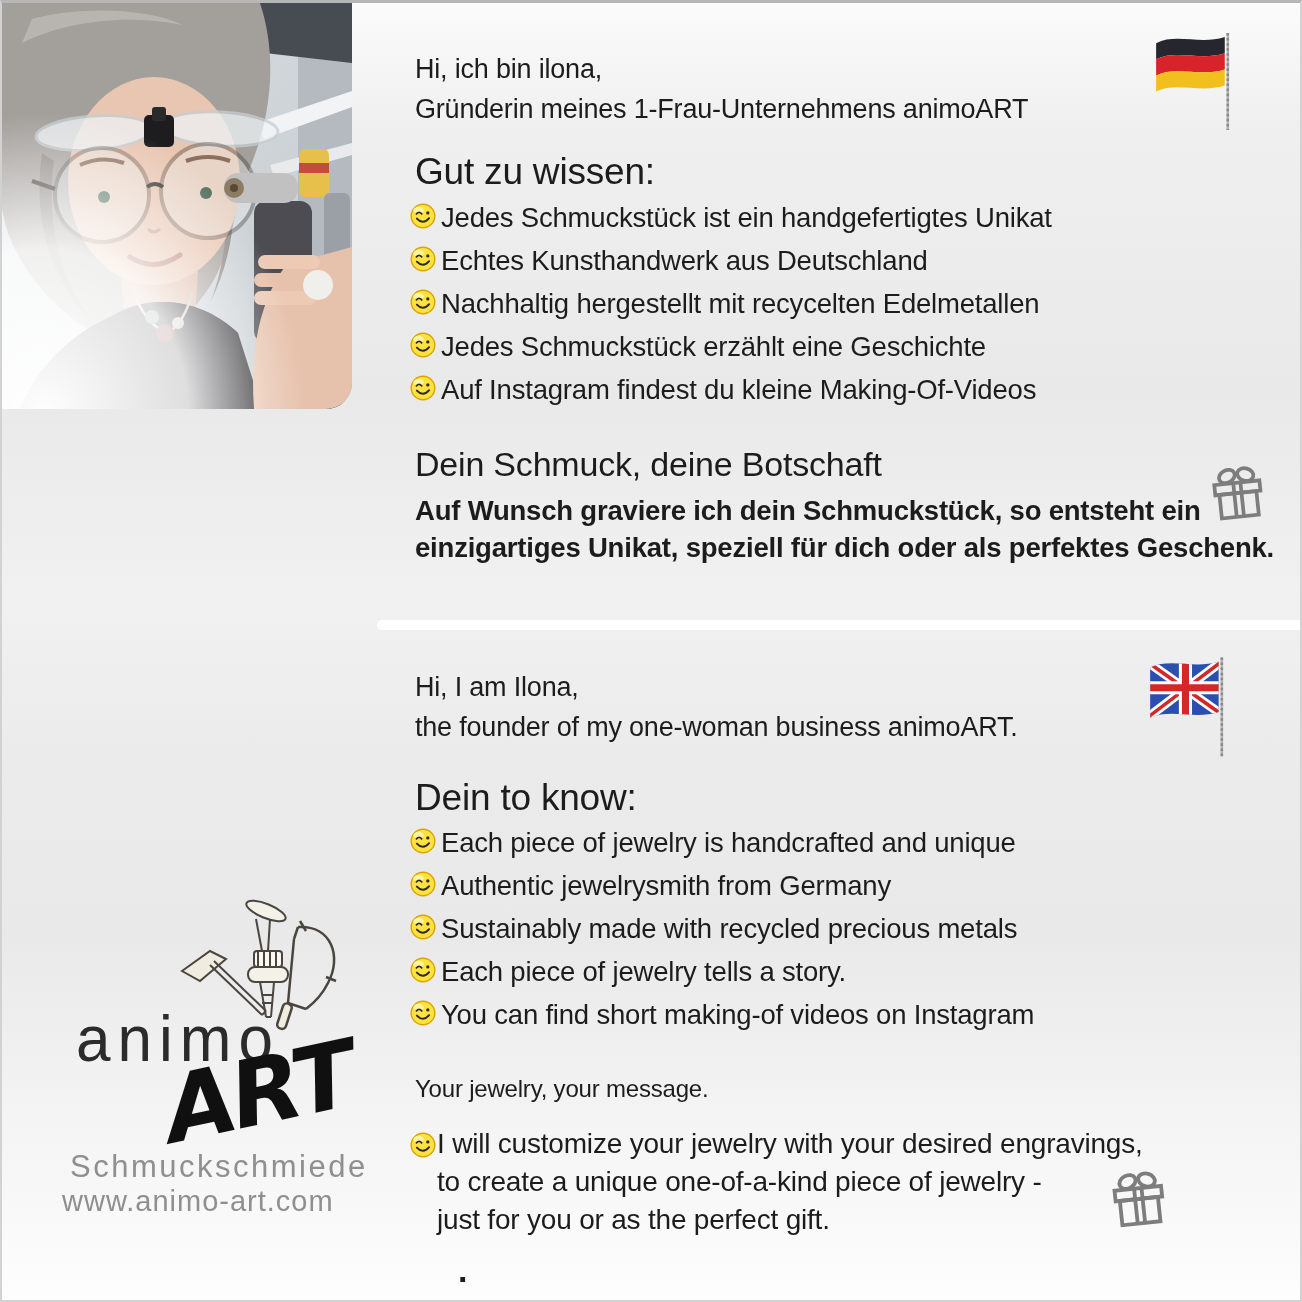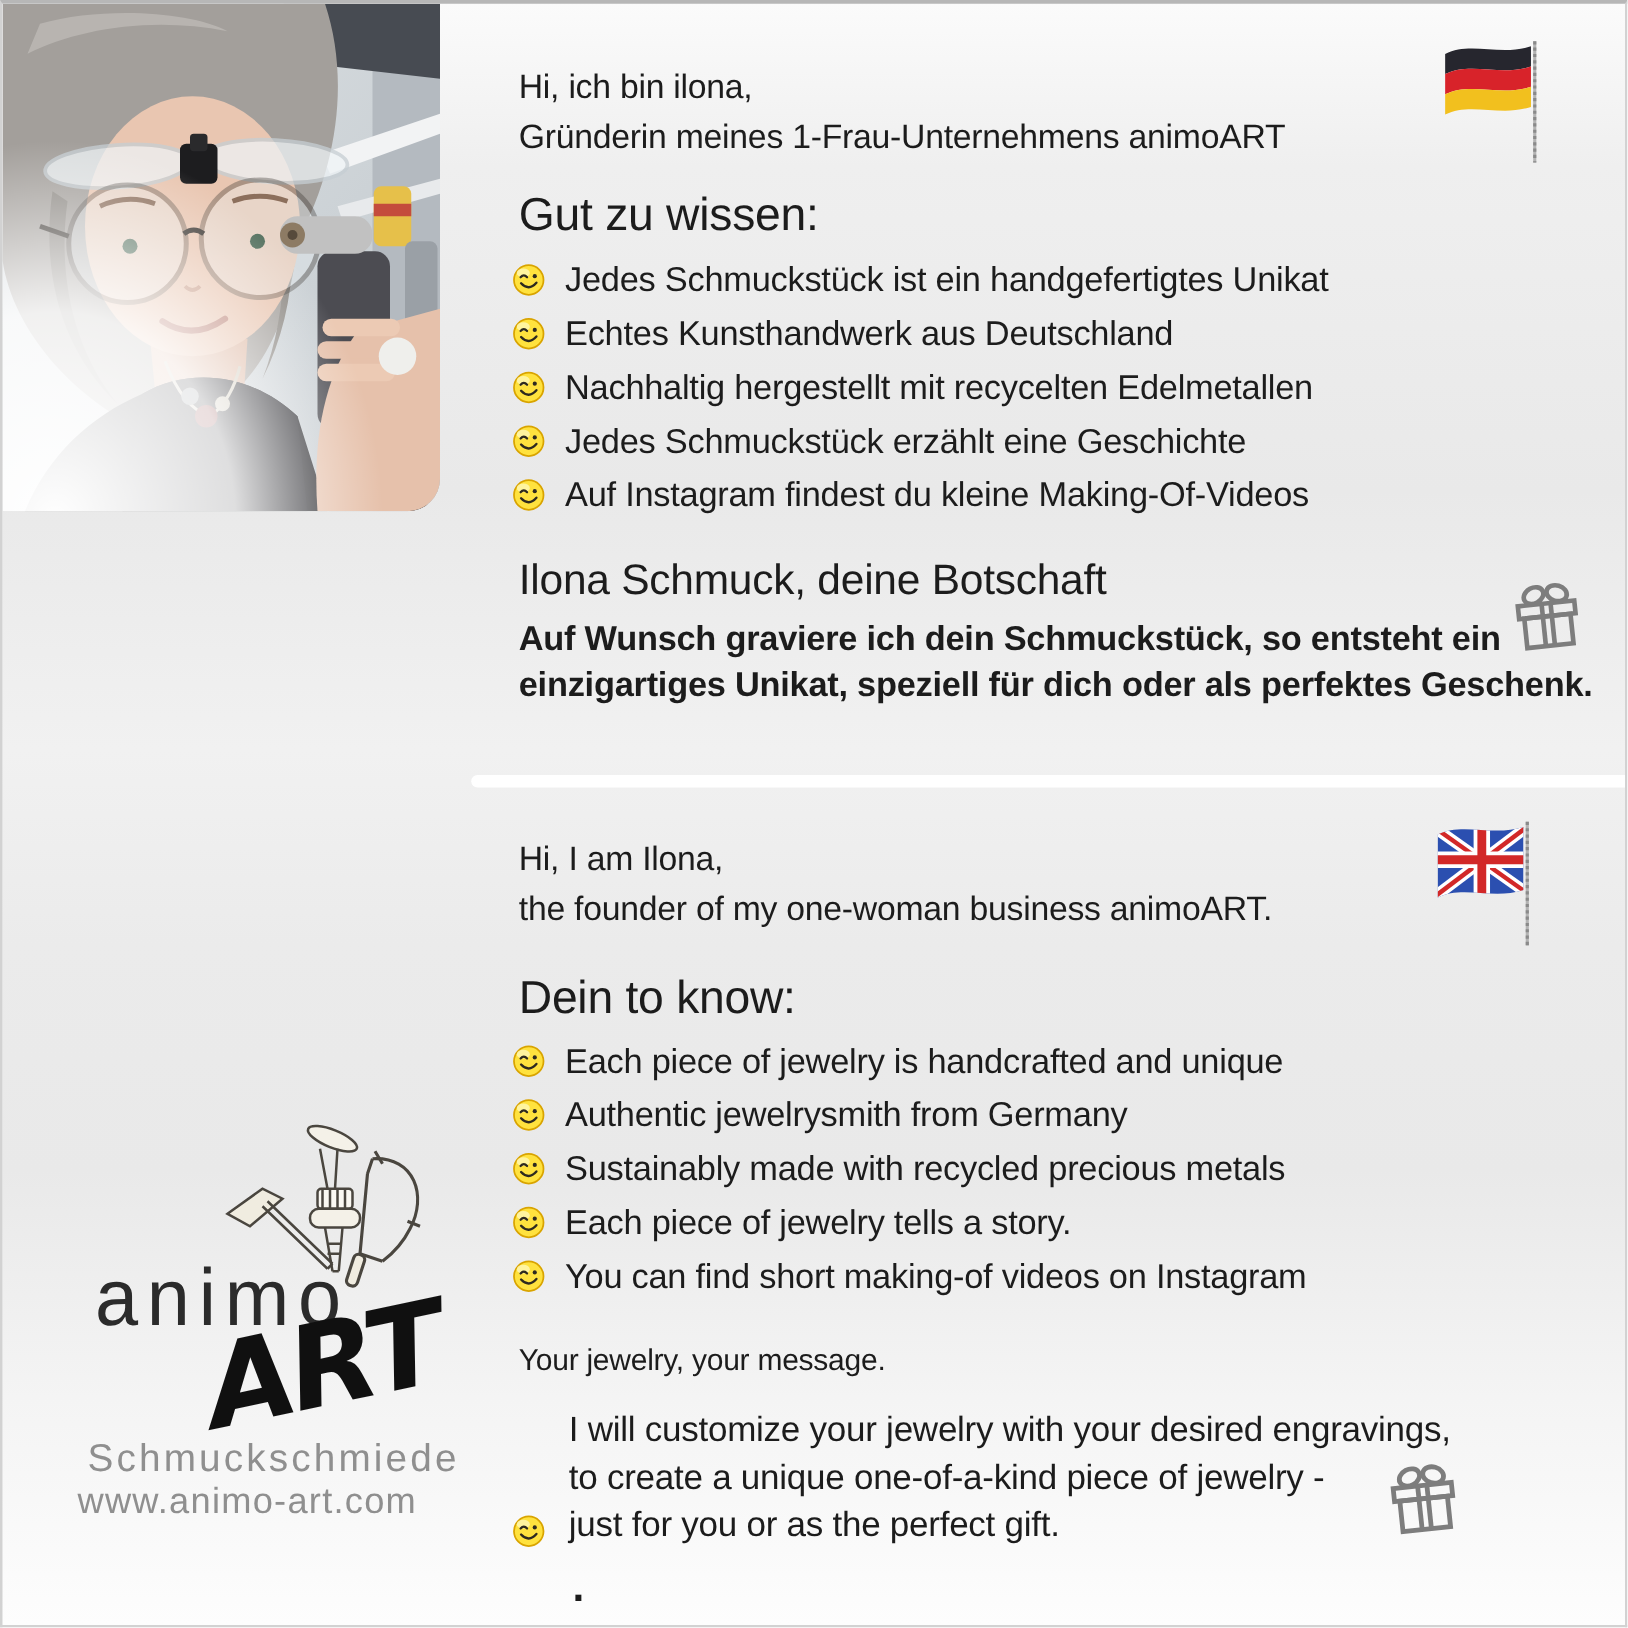--- a/index.html
+++ b/index.html
@@ -24,24 +24,24 @@
     overflow:hidden;
   }
   .photo svg{display:block;}
 
   
   .intro{font-size:27px;line-height:40px;}
   .h-know{font-size:37px;line-height:42px;text-align:center;}
   .h-msg{font-size:34px;line-height:40px;}
   .para{font-size:27.5px;line-height:37px;}
   .bullet-list{display:flex;flex-direction:column;margin:0;padding:0;list-style:none;}
-  .bullet-row{display:flex;align-items:center;height:43px;gap:15px;}
+  .bullet-row{display:flex;align-items:flex-start;height:43px;gap:4px;}
   .bullet-row .txt{font-size:27.5px;white-space:nowrap;}
   .smiley{width:28px;height:28px;flex:0 0 28px;display:inline-block;}
-  .msg-row{display:flex;align-items:flex-end;gap:18px;}
+  .msg-row{display:flex;align-items:flex-start;gap:0;}
   .msg-row .smiley{margin-top:6px;}
   .msg-lines{font-size:28px;line-height:38px;}
   .trailing-dot{font-size:34px;font-weight:bold;}
 
   
   .divider{
     left:375px;top:617px;width:927px;height:10px;
     background:#ffffff;border-radius:5px 0 0 5px;
   }
 
@@ -197,21 +197,21 @@
             <circle cx="16" cy="16" r="13.5" fill="#ffe23e" stroke="#d9a400" stroke-width="1.6"></circle>
             <ellipse cx="11" cy="9.5" rx="6" ry="4" fill="#fff7b0" opacity="0.85"></ellipse>
             <path d="M8.5 13.5 q3 -3.5 6 0" stroke="#2e2a1f" stroke-width="2" fill="none" stroke-linecap="round"></path>
             <circle cx="21.5" cy="12.5" r="1.9" fill="#2e2a1f"></circle>
             <path d="M9 19 q7 7.5 14 -0.5" stroke="#2e2a1f" stroke-width="2.2" fill="none" stroke-linecap="round"></path>
           </svg></span>
       <span class="txt">Auf Instagram findest du kleine Making-Of-Videos</span>
     </li>
   </ul>
 
-  <div class="abs h-msg" style="left:413px;top:441px;">Ilona Schmuck, deine Botschaft</div>
+  <div class="abs h-msg" style="left:413px;top:441px;">Dein Schmuck, deine Botschaft</div>
 
   <div class="abs para" style="left:413px;top:489px;font-weight:bold;">
     <div>Auf Wunsch graviere ich dein Schmuckstück, so entsteht ein</div>
     <div>einzigartiges Unikat, speziell für dich oder als perfektes Geschenk.</div>
   </div>
 
   <div class="abs" style="left:1203px;top:458px;">
     <svg width="66" height="66" viewBox="0 0 64 64" xmlns="http://www.w3.org/2000/svg">
       <g transform="rotate(-6 32 32)" stroke="#7d7d7d" stroke-width="3.6" fill="none">
         <ellipse cx="23" cy="14" rx="8" ry="6" transform="rotate(-22 23 14)"></ellipse>

